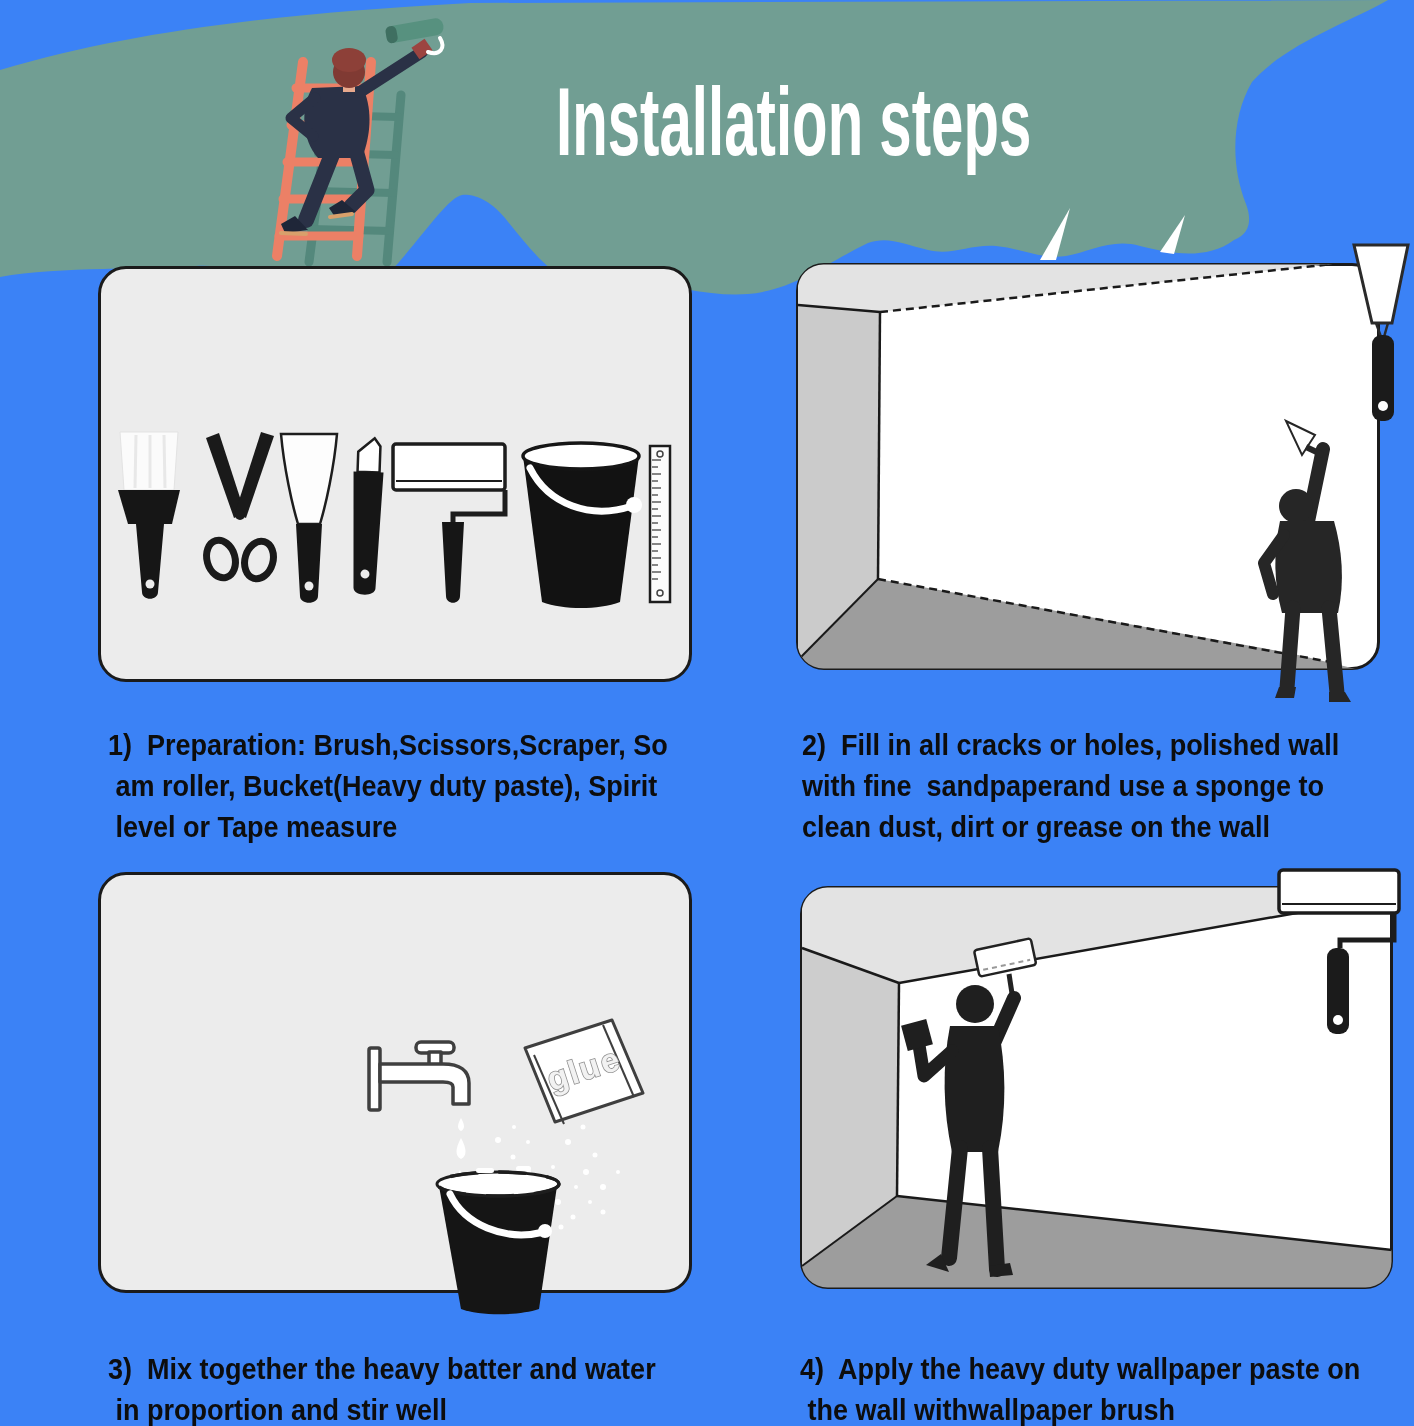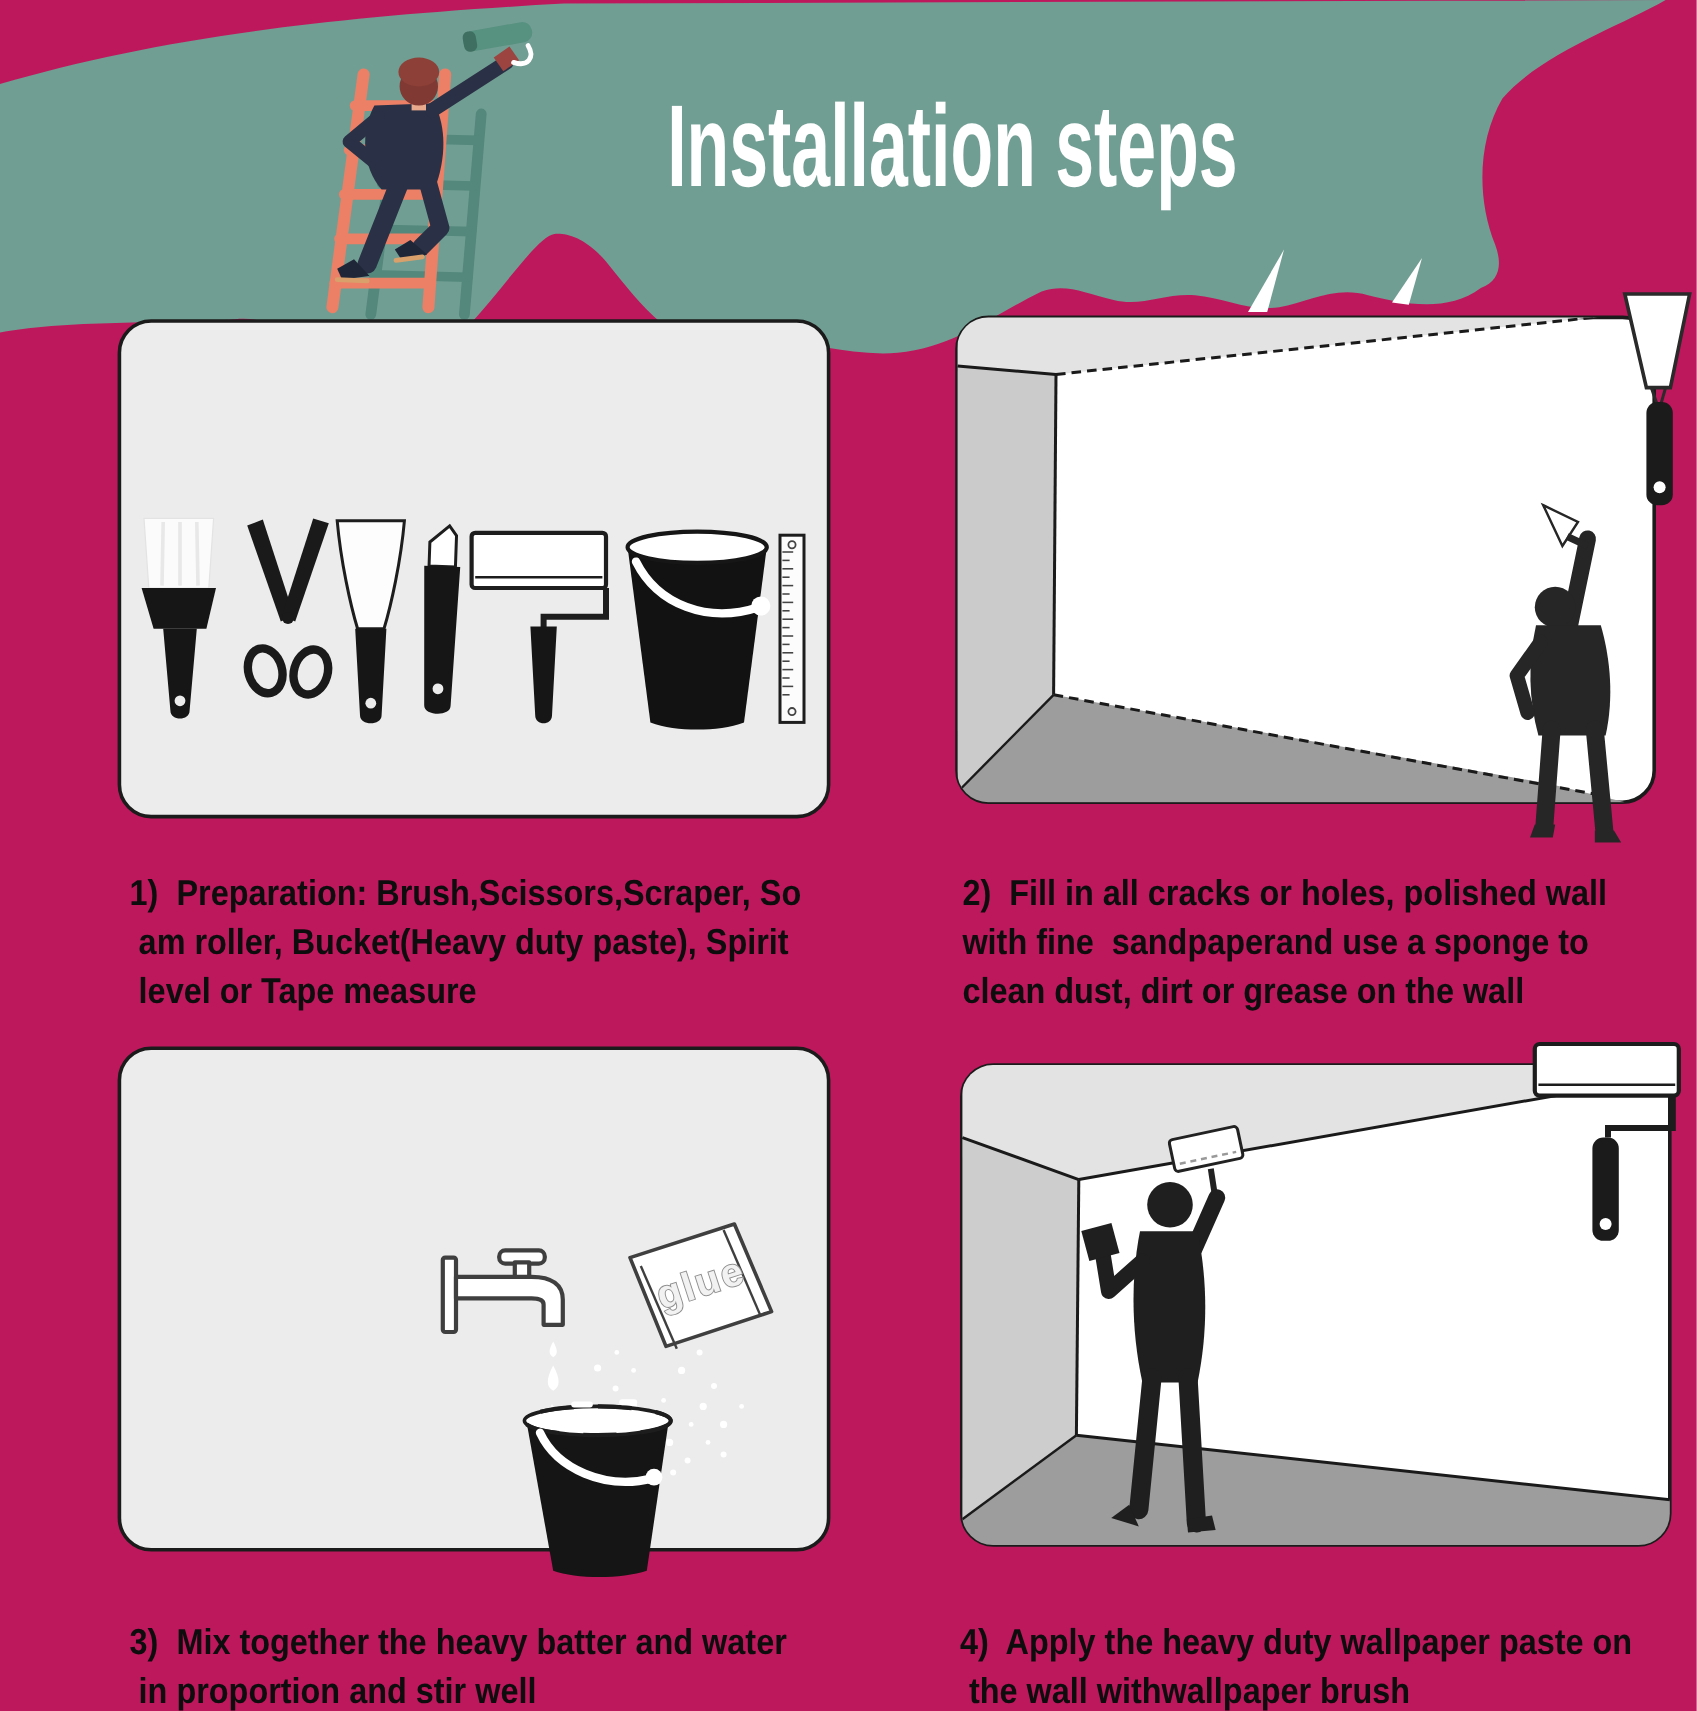--- a/index.html
+++ b/index.html
@@ -1,17 +1,17 @@
 <!DOCTYPE html>
 <html><head>
 <meta charset="utf-8">
 <style>
   html,body{margin:0;padding:0;background:#fff;}
   .canvas{
-    position:relative;width:1414px;height:1426px;background:#be185d;
+    position:relative;width:1414px;height:1426px;background:#3b82f6;
     overflow:hidden;font-family:"Liberation Sans",sans-serif;
   }
   svg{display:block;overflow:visible;}
   .hdr-svg{position:absolute;left:0;top:0;z-index:1;}
   .page-title{
     position:absolute;left:398px;top:66px;width:790px;z-index:2;
     color:#ffffff;font-size:97px;font-weight:bold;text-align:center;
     transform:scaleX(0.60);transform-origin:center;white-space:nowrap;
     letter-spacing:0;
   }

